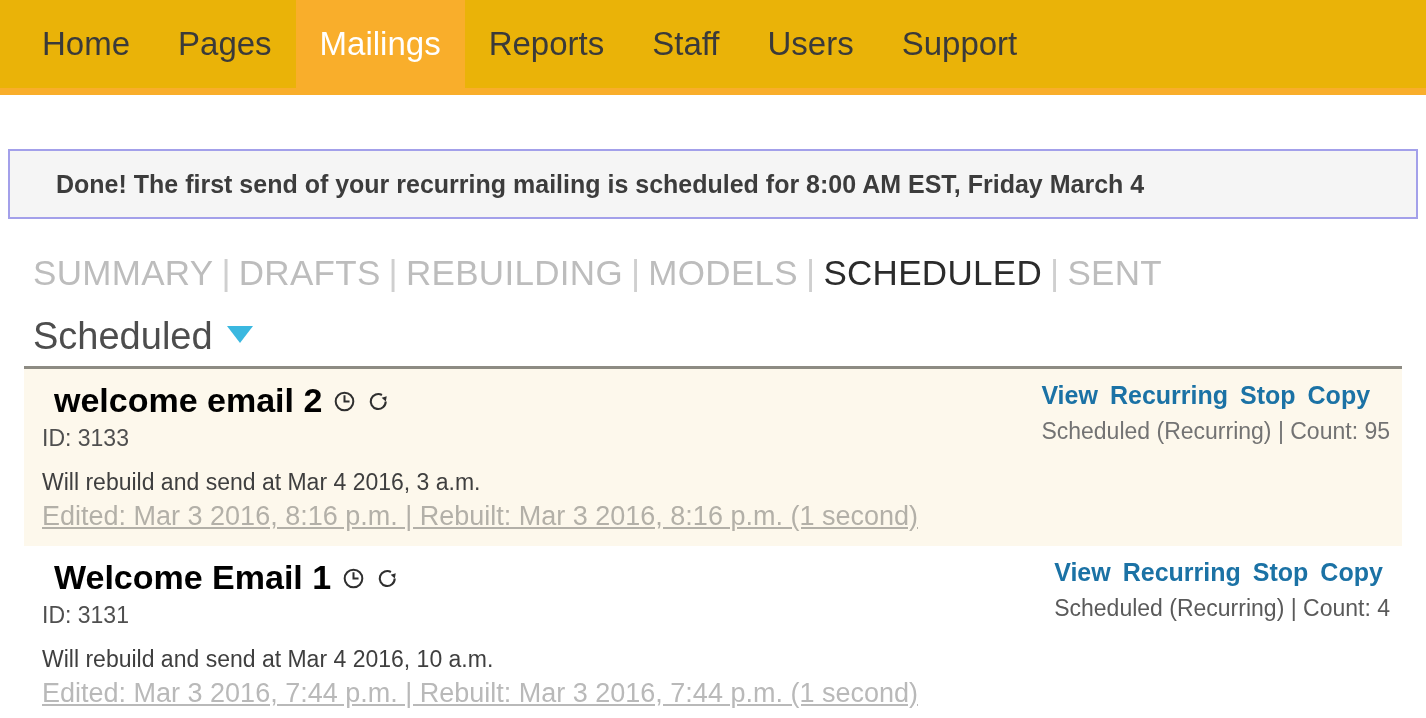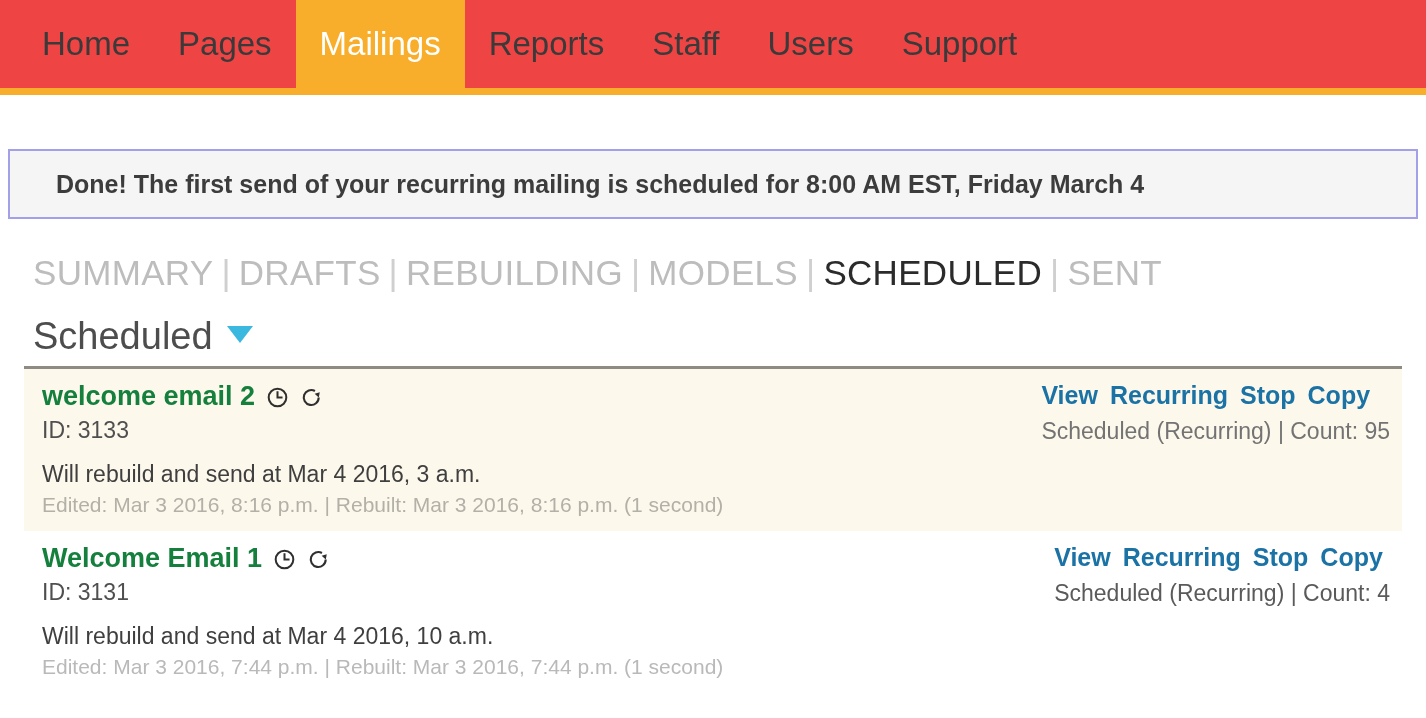--- a/index.html
+++ b/index.html
@@ -13,21 +13,21 @@
     font-family: "Liberation Sans", sans-serif;
     color: #333333;
     overflow: hidden;
     -webkit-font-smoothing: antialiased;
   }
 
   
   .topnav {
     position: relative;
     height: 95px;
-    background: #ef4444;
+    background: #eab308;
     box-sizing: border-box;
   }
   .topnav-tabs {
     display: flex;
     align-items: stretch;
     height: 88px;
     padding-left: 18px;
   }
   .tab {
     display: flex;
@@ -152,25 +152,26 @@
   .row-right {
     padding-right: 12px;
     text-align: left;
   }
   .row-title-line {
     display: flex;
     align-items: center;
     gap: 11px;
   }
   .row-title {
-    font-size: 27px;
+    font-size: 34px;
     font-weight: bold;
-    color: #15803d;
-    cursor: pointer;
-    white-space: nowrap;
+    color: #000000;
+    cursor: pointer;
+    white-space: nowrap;
+    margin-left: 12px;
   }
   .icon {
     display: inline-flex;
     align-items: center;
     justify-content: center;
     cursor: pointer;
     position: relative;
     top: 1px;
   }
   .row-id {
@@ -178,22 +179,23 @@
     font-size: 23px;
     color: #4f4f4f;
   }
   .row-schedule {
     margin-top: 17px;
     font-size: 23px;
     color: #3f3f3f;
   }
   .row-meta {
     margin-top: 5px;
-    font-size: 21px;
+    font-size: 27px;
     color: #b3b0a8;
+    text-decoration: underline;
   }
   .row.white .row-meta {
     color: #b9b9b9;
   }
   .actions {
     font-size: 25px;
     font-weight: bold;
     color: #1b72a5;
     white-space: nowrap;
   }

